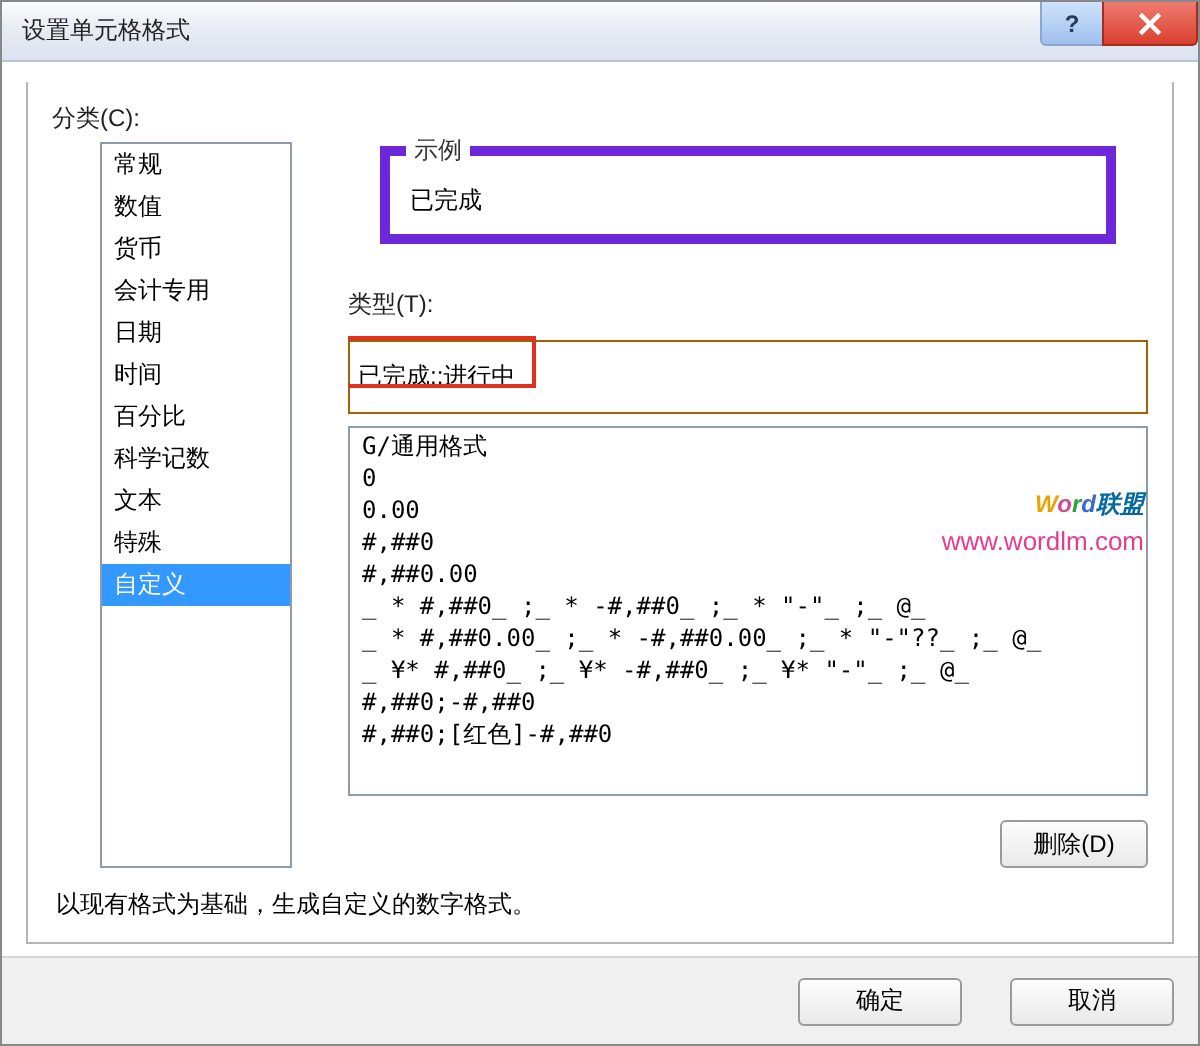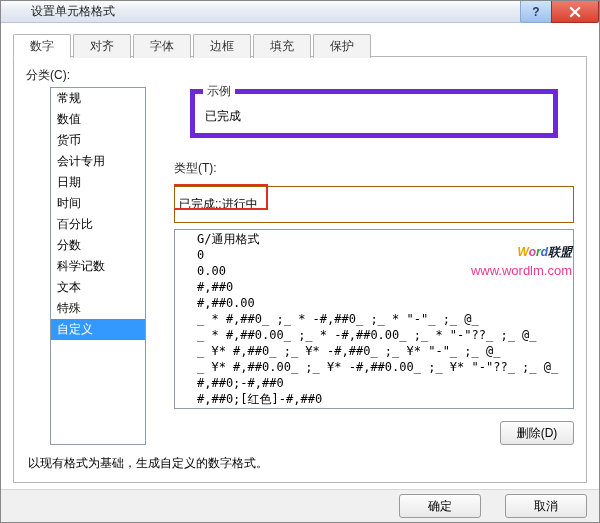--- a/index.html
+++ b/index.html
@@ -1,19 +1,19 @@
 <!DOCTYPE html>
 <html><head>
 <meta charset="utf-8">
 <style>
   * { box-sizing: border-box; font-family: "Microsoft YaHei", "SimSun", Arial, sans-serif; font-size: 12px; }
   body { margin: 0; background: #fff; width: 600px; height: 523px; overflow: hidden; }
   .window { width: 600px; height: 523px; border: 1px solid #888; background: #fff; display: flex; flex-direction: column; }
   .titlebar { height: 30px; background: linear-gradient(#fdfdfe,#e9edf5 40%,#dbe2ef); display: flex; align-items: center; padding: 0 0 0 10px; border-bottom: 1px solid #b8c4d8; position: relative; }
-  .titlebar-title { color: #222; margin-left: 20px; }
+  .titlebar-title { color: #222; }
   .win-btns { position: absolute; right: 0; top: 0; display: flex; height: 22px; }
   .win-btn { width: 32px; height: 22px; border: 1px solid #4f6a9a; border-top: none; display: flex; align-items: center; justify-content: center; color: #fff; font-weight: bold; margin-left: -1px; }
   .win-help { background: linear-gradient(#cfe3fb,#9ec0ee); color:#2a3b5a; border-color:#8aa7cf; border-radius: 0 0 0 3px;}
   .win-close { background: linear-gradient(#ef7b6f,#d9402f); border-color:#a52c1f; border-radius:0 0 3px 0; width:48px;}
   .win-close svg, .win-help svg { width: 12px; height: 12px; }
   .dialog-body { flex: 1; padding: 10px 12px 6px 12px; display: flex; flex-direction: column; }
   .tabstrip { display: flex; height: 24px; border-bottom: 1px solid #b5b5b5; position: relative; }
   .tab { padding: 3px 16px 0 16px; border: 1px solid #b5b5b5; border-bottom: none; margin-right: 2px; background: #f3f3f3; color: #333; border-radius: 2px 2px 0 0; cursor: default; position: relative; top: 1px; height: 24px;}
   .tab.active { background: #fff; border-bottom: 1px solid #fff; }
   .tab-content { border: 1px solid #b5b5b5; border-top: none; flex: 1; padding: 10px 12px 10px 12px; display: flex; flex-direction: column; overflow: hidden; }
@@ -23,21 +23,21 @@
   .category-box { flex: 1; border: 1px solid #8e9bad; background: #fff; overflow-y: auto; overflow-x: hidden; margin-left: 24px; }
   .cat-item { padding: 2px 6px; cursor: default; white-space: nowrap; }
   .cat-item.selected { background: #3399ff; color: #fff; }
   .right-col { flex: 1; display: flex; flex-direction: column; gap: 6px; overflow: hidden; }
   fieldset.sample { border: 5px solid #6d28d9; padding: 4px 4px 6px 8px; margin: 16px; }
   fieldset.sample legend { padding: 0 4px; color: #333; }
   .sample-val { padding: 4px 0 2px 2px; }
   .type-input-wrap { position: relative; }
   .type-input { width: 100%; height: 37px; border: 1px solid #a16207; padding: 2px 4px; }
   .red-highlight { position: absolute; left: -2px; top: -2px; width: 96px; height: 26px; border: 2px solid #e03020; pointer-events: none; }
-  .format-list { flex: 1; border: 1px solid #8e9bad; background: #fff; overflow-y: scroll; overflow-x: hidden; padding: 1px 16px; position: relative; min-height: 160px;}
+  .format-list { flex: 1; border: 1px solid #8e9bad; background: #fff; overflow-y: scroll; overflow-x: hidden; padding: 1px 0; position: relative; min-height: 160px;}
   .fmt-item { padding: 0 6px; line-height: 16px; cursor: default; white-space: nowrap; font-family: "SimSun","Microsoft YaHei",monospace; }
   .row-right { display: flex; justify-content: flex-end; padding-top: 6px;}
   .btn { min-width: 74px; height: 24px; border: 1px solid #9a9a9a; background: linear-gradient(#fdfdfd,#e9e9e9); border-radius: 3px; padding: 0 8px; cursor: default; }
   .hint { padding: 10px 2px 0 2px; color: #000000; }
   .footer { height: 44px; border-top: 1px solid #d6d6d6; background: #f0f0f0; display: flex; align-items: center; justify-content: flex-end; gap: 24px; padding: 0 12px; }
   .footer .btn { min-width: 82px; }
   .watermark { position: absolute; right: 28px; top: 244px; text-align: right; font-size: 16px; font-family: "SimHei", Arial; pointer-events:none;}
   .watermark .w1 { font-weight: bold; font-style: italic; }
   .watermark .w1 .c1{color:#e8a400;} .watermark .w1 .c2{color:#d04a9a;} .watermark .w1 .c3{color:#2aa330;} .watermark .w1 .c4{color:#3a6ad0;}
   .watermark .w2 { color:#e83a8f; font-size: 13px; margin-top:2px;}
@@ -58,42 +58,33 @@
       <div class="win-btn win-close">
         <svg viewBox="0 0 10 10">
             <path d="M1 1 L9 9 M9 1 L1 9" stroke="#fff" stroke-width="1.8"></path>
           </svg>
       </div>
     </div>
   </div>
 
   <div class="dialog-body">
 
-    <div class="tabstrip" id="tabstrip">
-        <div class="tab active">数字</div>
-        <div class="tab">对齐</div>
-        <div class="tab">字体</div>
-        <div class="tab">边框</div>
-        <div class="tab">填充</div>
-        <div class="tab">保护</div>
-      </div>
 
     <div class="tab-content">
       <div class="cols">
         <div class="left-col">
           <div class="lbl">分类(C):</div>
           <div class="category-box" id="catbox">
               <div class="cat-item">常规</div>
               <div class="cat-item">数值</div>
               <div class="cat-item">货币</div>
               <div class="cat-item">会计专用</div>
               <div class="cat-item">日期</div>
               <div class="cat-item">时间</div>
               <div class="cat-item">百分比</div>
-              <div class="cat-item">分数</div>
               <div class="cat-item">科学记数</div>
               <div class="cat-item">文本</div>
               <div class="cat-item">特殊</div>
               <div class="cat-item selected">自定义</div>
             </div>
         </div>
 
         <div class="right-col">
           <fieldset class="sample">
             <legend>示例</legend>
@@ -109,38 +100,37 @@
 
           <div class="format-list" id="fmtbox">
               <div class="fmt-item">G/通用格式</div>
               <div class="fmt-item">0</div>
               <div class="fmt-item">0.00</div>
               <div class="fmt-item">#,##0</div>
               <div class="fmt-item">#,##0.00</div>
               <div class="fmt-item">_ * #,##0_ ;_ * -#,##0_ ;_ * "-"_ ;_ @_ </div>
               <div class="fmt-item">_ * #,##0.00_ ;_ * -#,##0.00_ ;_ * "-"??_ ;_ @_ </div>
               <div class="fmt-item">_ ¥* #,##0_ ;_ ¥* -#,##0_ ;_ ¥* "-"_ ;_ @_ </div>
-              <div class="fmt-item">_ ¥* #,##0.00_ ;_ ¥* -#,##0.00_ ;_ ¥* "-"??_ ;_ @_ </div>
               <div class="fmt-item">#,##0;-#,##0</div>
               <div class="fmt-item">#,##0;[红色]-#,##0</div>
             </div>
 
           <div class="row-right">
             <button class="btn">删除(D)</button>
           </div>
         </div>
       </div>
 
       <div class="hint">以现有格式为基础，生成自定义的数字格式。</div>
     </div>
   </div>
 
   <div class="footer">
     <button class="btn">确定</button>
     <button class="btn">取消</button>
   </div>
 
   <div class="watermark">
-    <div class="w1"><span class="c1">W</span><span class="c2">o</span><span class="c3">r</span><span class="c4">d</span><span style="color:#0f172a">联盟</span></div>
+    <div class="w1"><span class="c1">W</span><span class="c2">o</span><span class="c3">r</span><span class="c4">d</span><span style="color:#0369a1">联盟</span></div>
     <div class="w2">www.wordlm.com</div>
   </div>
 
 </div>
 
 </body></html>

